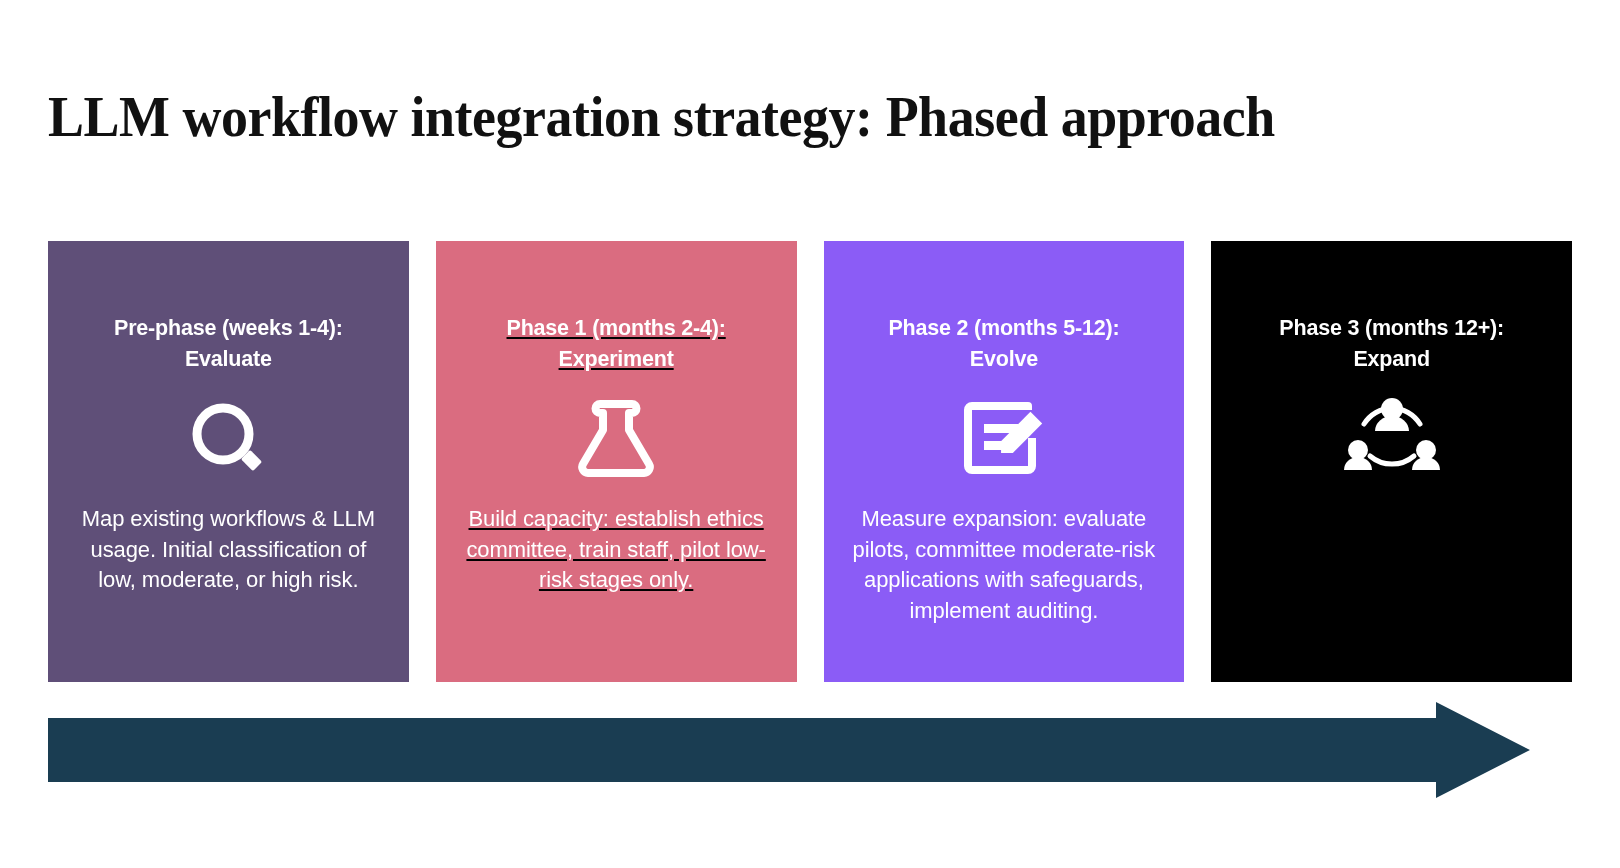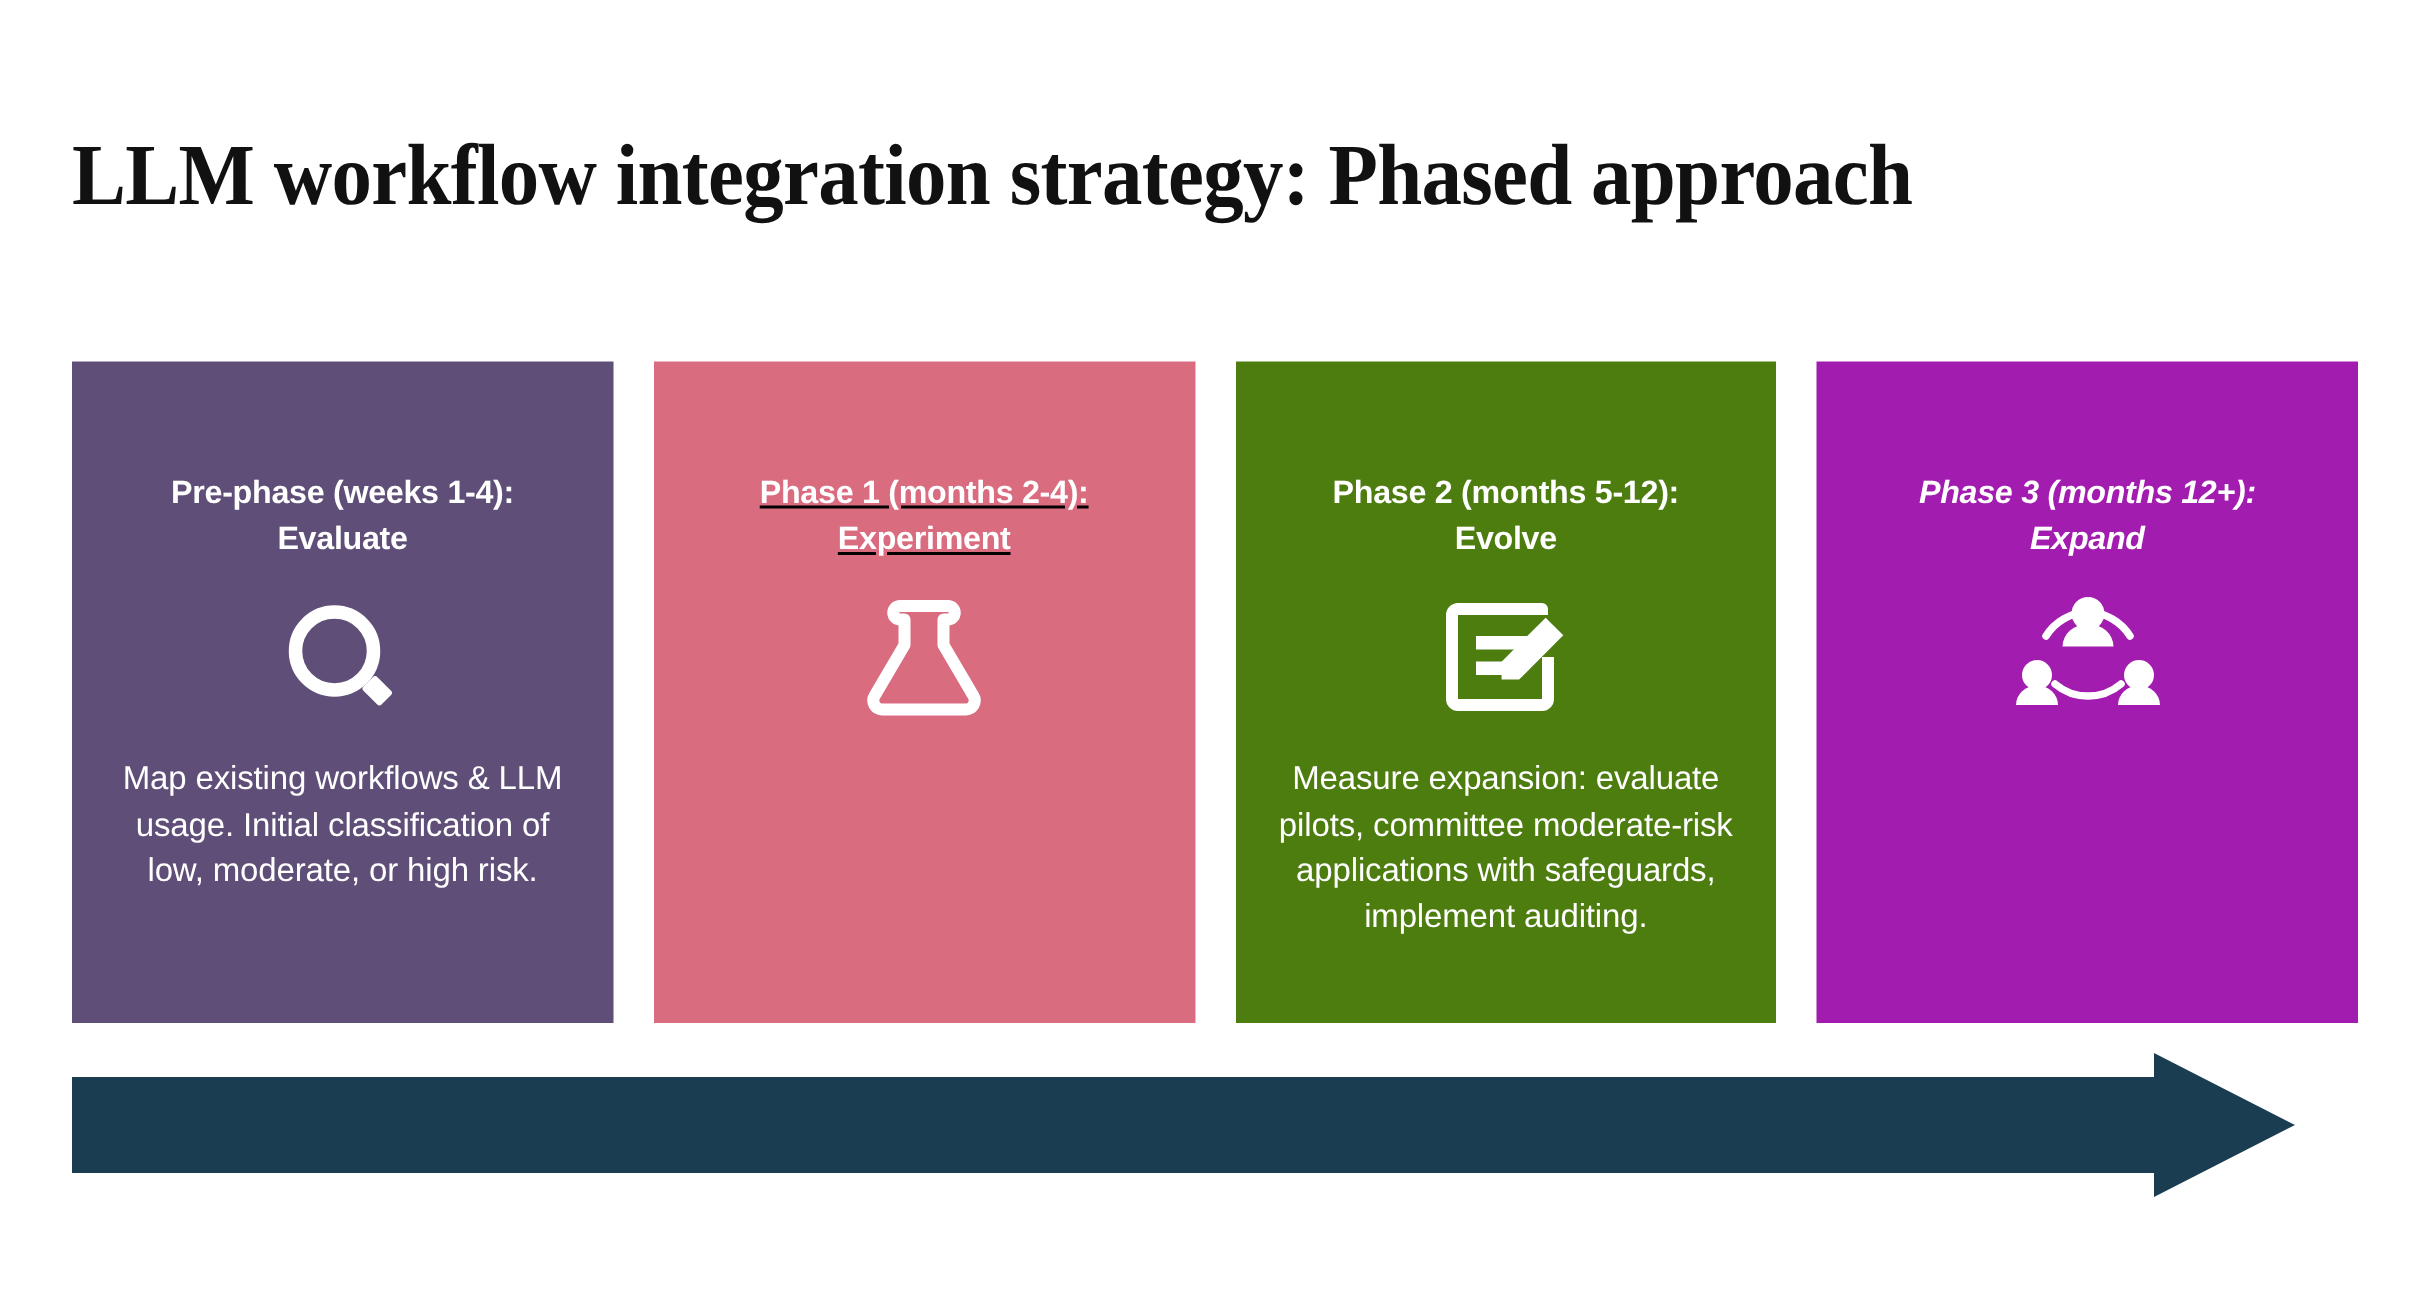--- a/index.html
+++ b/index.html
@@ -114,36 +114,37 @@
       <div class="card-body">Map existing workflows &amp; LLM usage. Initial classification of low, moderate, or high risk.</div>
     </div>
 
     <div class="card" id="card1" style="background: rgb(218, 108, 128); text-decoration: underline;">
       <div class="card-title">Phase 1 (months 2-4): Experiment</div>
       <div class="card-icon">
         <svg width="78" height="80" viewBox="0 0 78 80" aria-hidden="true">
           <path d="M23 6 h32 a4.5 4.5 0 0 1 0 9 h-3 v17 l20 34 a6 6 0 0 1 -5 9 h-56 a6 6 0 0 1 -5 -9 l20 -34 v-17 h-3 a4.5 4.5 0 0 1 0 -9 z" fill="none" stroke="#ffffff" stroke-width="8" stroke-linejoin="round"></path>
         </svg>
       </div>
+      <div class="card-body">Build capacity: establish ethics committee, train staff, pilot low-risk stages only.</div>
     </div>
 
-    <div class="card" id="card2" style="background: #4d7c0f;">
+    <div class="card" id="card2" style="background: #8b5cf6;">
       <div class="card-title">Phase 2 (months 5-12): Evolve</div>
       <div class="card-icon">
         <svg width="84" height="80" viewBox="0 0 84 80" aria-hidden="true">
           <path d="M66 12 V8 H10 a4 4 0 0 0 -4 4 v56 a4 4 0 0 0 4 4 h56 a4 4 0 0 0 4 -4 V40" fill="none" stroke="#ffffff" stroke-width="8" stroke-linejoin="round" stroke-linecap="butt"></path>
           <rect x="22" y="26" width="34" height="9" fill="#ffffff"></rect>
           <rect x="22" y="43" width="22" height="9" fill="#ffffff"></rect>
           <path d="M78 10 L48 40 v12 h12 L90 22 z" fill="#ffffff" transform="translate(-8,4) scale(0.98)"></path>
         </svg>
       </div>
       <div class="card-body">Measure expansion: evaluate pilots, committee moderate-risk applications with safeguards, implement auditing.</div>
     </div>
 
-    <div class="card" id="card3" style="background: #a21caf; font-style: italic;">
+    <div class="card" id="card3" style="background: #000000;">
       <div class="card-title">Phase 3 (months 12+): Expand</div>
       <div class="card-icon">
         <svg width="96" height="80" viewBox="0 0 96 80" aria-hidden="true">
           <path d="M20 26 A34 34 0 0 1 48 10" fill="none" stroke="#ffffff" stroke-width="5" stroke-linecap="round"></path>
           <path d="M76 26 A34 34 0 0 0 48 10" fill="none" stroke="#ffffff" stroke-width="5" stroke-linecap="round"></path>
           <path d="M26 58 A34 34 0 0 0 70 58" fill="none" stroke="#ffffff" stroke-width="5" stroke-linecap="round"></path>
           <circle cx="48" cy="11" r="11" fill="#ffffff"></circle>
           <path d="M31 33 a17 15 0 0 1 34 0 z" fill="#ffffff"></path>
           <circle cx="14" cy="52" r="10" fill="#ffffff"></circle>
           <path d="M0 72 a14 13 0 0 1 28 0 z" fill="#ffffff"></path>

